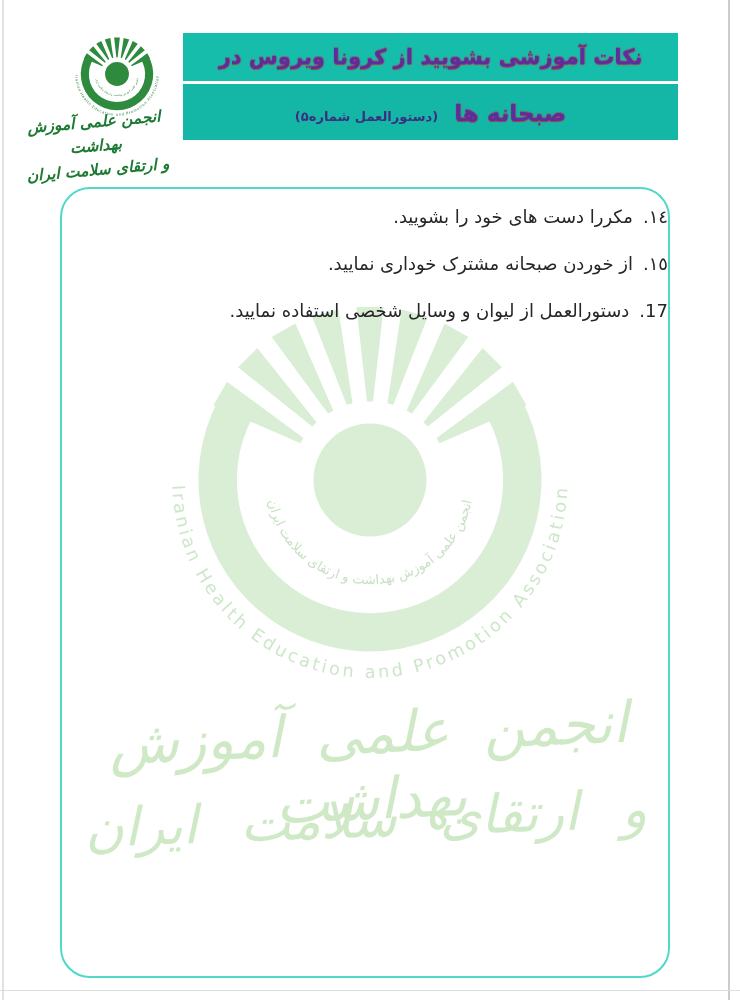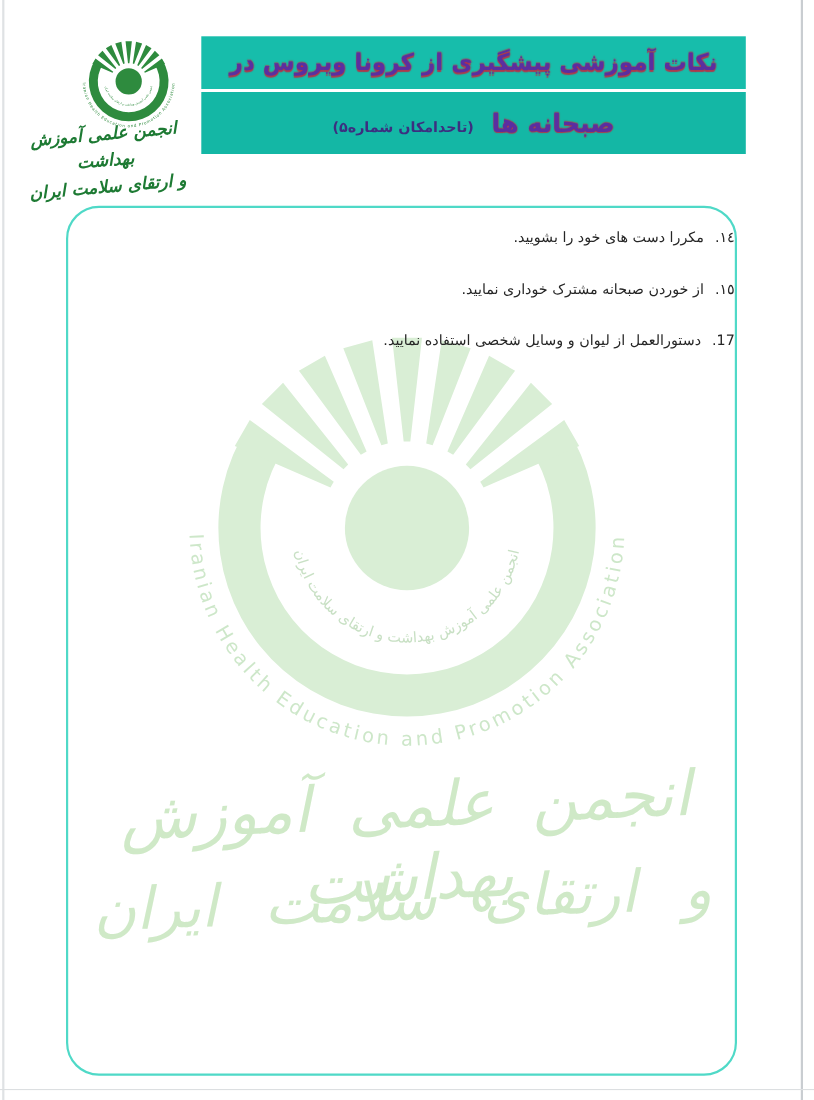--- a/index.html
+++ b/index.html
@@ -37,21 +37,21 @@
   .content-box{left:60px;top:187px;width:610px;height:791px;border:2px solid #4fd9c7;
      border-radius:30px;box-sizing:border-box;z-index:3;pointer-events:none;}
 
   
   .logo-w{left:138px;top:248px;width:464px;height:464px;color:#d9eed5;z-index:1;}
   .logo-w .arc-fa{fill:#c8e0c4;}
   .logo-w .arc-en{fill:#cde7c9;}
 
   
   .items{left:80px;top:206px;width:588px;direction:rtl;z-index:2;color:#262626;
-     font-size:13px;line-height:21px;}
+     font-size:18px;line-height:21px;}
   .item-row{margin-bottom:26px;white-space:nowrap;}
   .item-num{display:inline-block;margin-left:10px;}
 
   
   .calli{width:740px;text-align:center;direction:rtl;color:#cfe9c7;font-style:italic;
      z-index:1;font-family:"DejaVu Sans",sans-serif;}
   .calli-1{left:0;top:700px;font-size:57px;word-spacing:16px;transform:rotate(-2.5deg);}
   .calli-2{left:-4px;top:788px;font-size:53px;word-spacing:26px;transform:rotate(-2deg);}
 </style>
 </head>
@@ -89,24 +89,24 @@
     </text>
   </svg>
 </div>
 
 <div class="abs logo-caption">
   <div>انجمن علمی آموزش بهداشت</div>
   <div>و ارتقای سلامت ایران</div>
 </div>
 
 <div class="abs banner">
-  <div class="banner-line1">نکات آموزشی پیشگیری از کرونا ویروس در</div>
+  <div class="banner-line1">نکات آموزشی بشویید از کرونا ویروس در</div>
   <div class="banner-line2">
     <span>صبحانه ها</span>
-    <span class="banner-sub">(تاحدامکان شماره۵)</span>
+    <span class="banner-sub">(دستورالعمل شماره۵)</span>
   </div>
 </div>
 
 <div class="abs logo-w">
   <svg class="logo-svg" viewBox="0 0 460 460">
     <defs>
       <path id="arcIn-w" d="M128.6 212.1 A103 103 0 1 0 331.4 212.1" fill="none"></path>
       <path id="arcOut-w" d="M37 196 A196 196 0 1 0 423 196" fill="none"></path>
     </defs>
     <g fill="currentColor">

